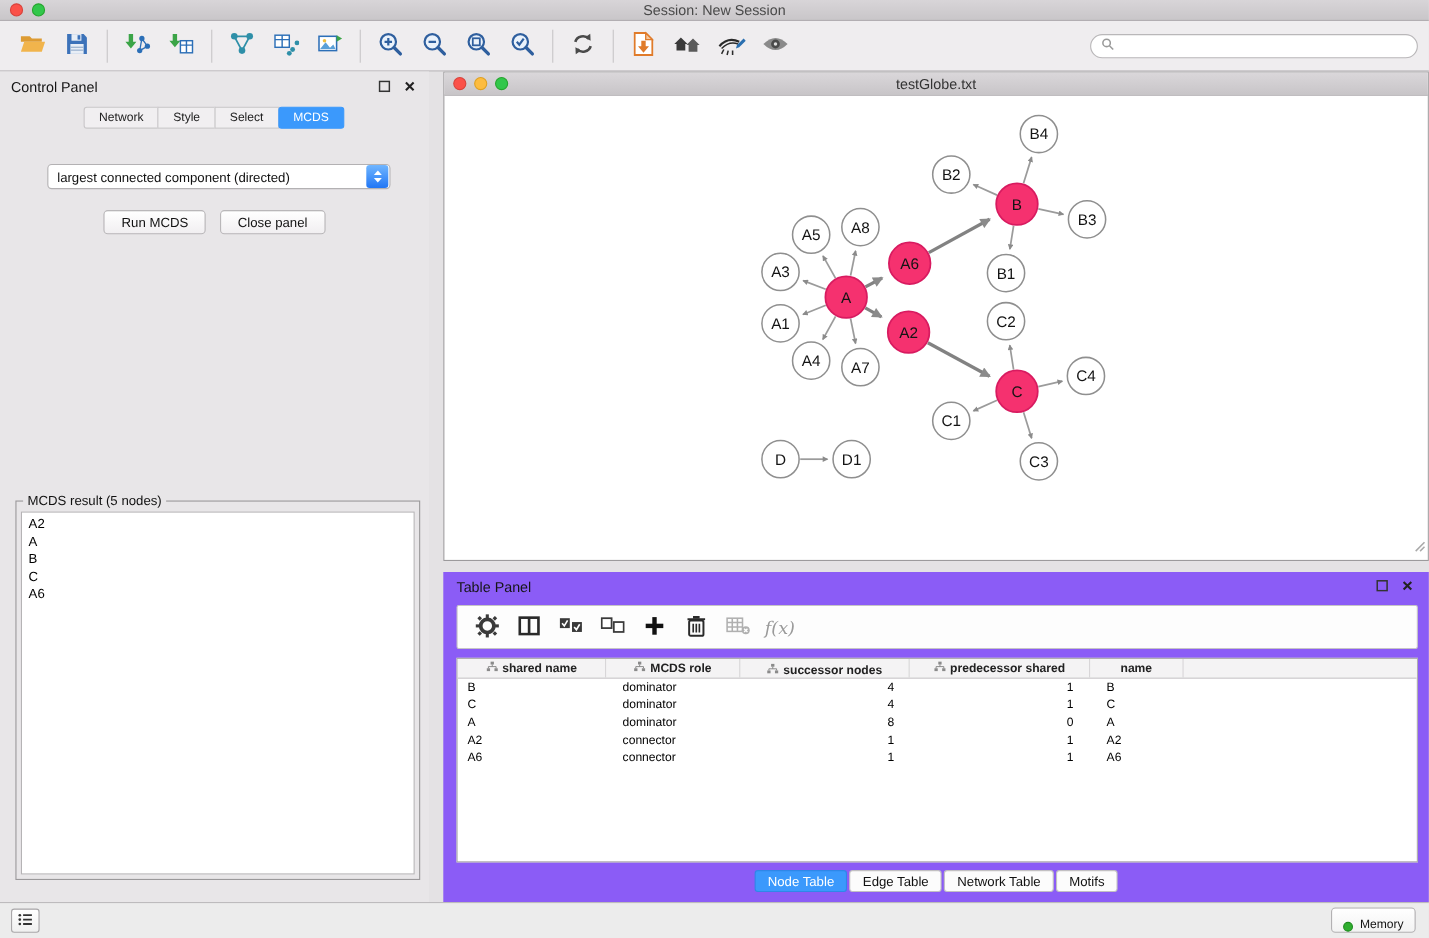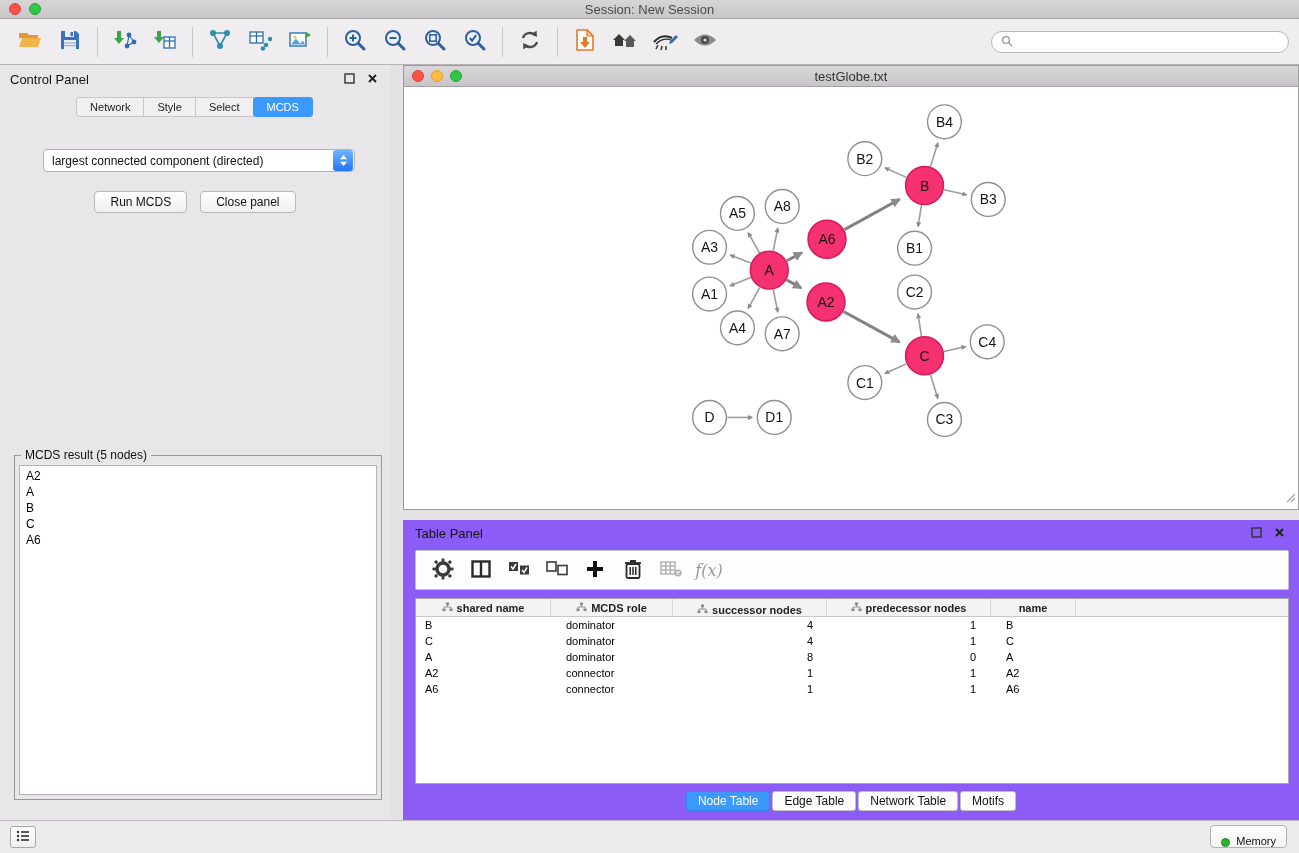--- a/index.html
+++ b/index.html
@@ -567,21 +567,21 @@
           </div>
         <div class="hcell w3">
             <span><svg width="11" height="10" viewBox="0 0 11 10">
                 <g fill="#8a8a8a">
                   <rect x="4" y="0.5" width="3" height="2.6"></rect>
                   <rect x="0.5" y="6.5" width="3" height="2.6"></rect>
                   <rect x="7.5" y="6.5" width="3" height="2.6"></rect>
                 </g>
                 <path d="M5.5 3 v2 M2 6.5 V5 h7 v1.5" stroke="#8a8a8a" stroke-width="0.9" fill="none"></path>
               </svg></span>
-            <span>predecessor nodes</span>
+            <span>predecessor shared</span>
           </div>
         <div class="hcell w4">
             <span>name</span>
           </div>
       </div>
       <div>
           <div class="trow">
             <div class="tcell w0 a0">B</div>
             <div class="tcell w1 a1">dominator</div>
             <div class="tcell w2 a2">4</div>

